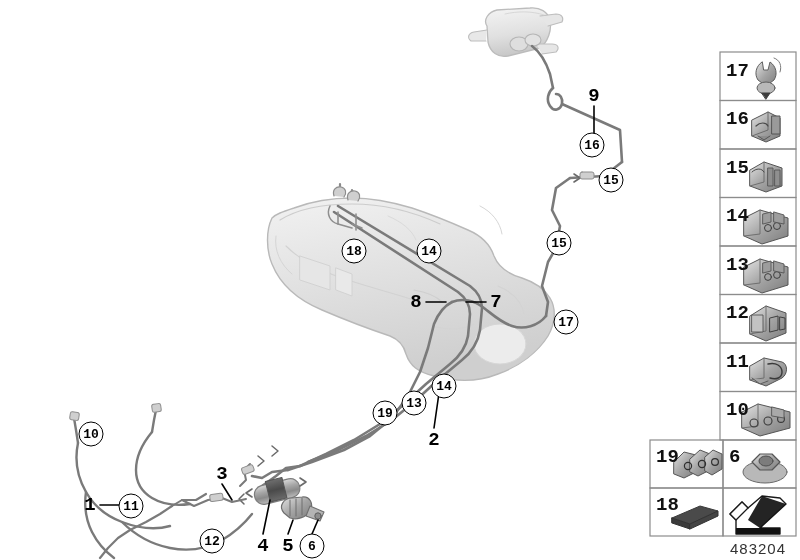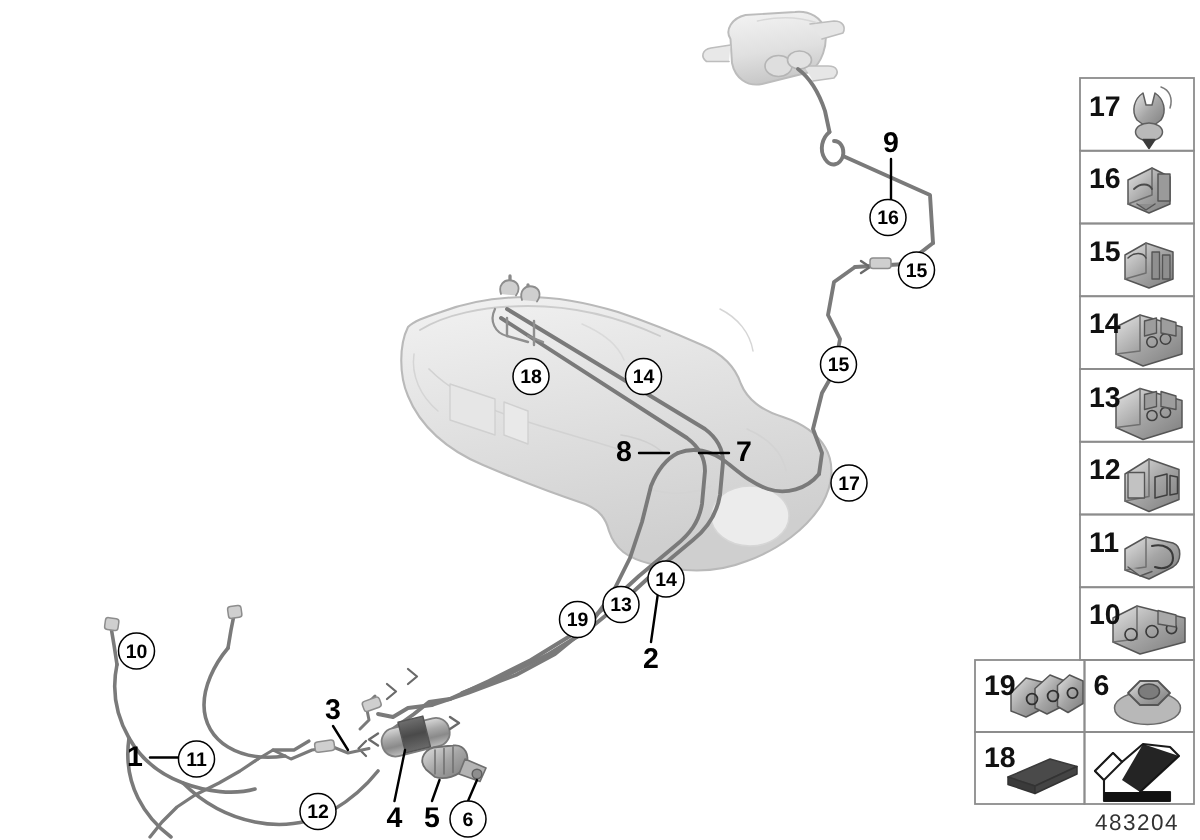--- a/index.html
+++ b/index.html
@@ -7,21 +7,21 @@
   body{
     width:800px;height:560px;position:relative;overflow:hidden;
     font-family:"Liberation Sans", sans-serif;
     color:#000;
   }
   #stage{position:absolute;left:0;top:0;width:800px;height:560px;}
   svg.layer{position:absolute;left:0;top:0;width:800px;height:560px;overflow:visible;}
 
   
   .lbl{position:absolute;transform:translate(-50%,-50%);
-       font-family:Liberation Sans, sans-serif;
+       font-family:Liberation Mono, monospace;
        font-weight:bold;line-height:1;white-space:nowrap;
        user-select:none;}
   .lbl.bold-num{font-size:19px;color:#000;letter-spacing:0px;}
   .lbl.circ-num{
        font-size:13px;color:#000;
        width:23px;height:23px;border:1.6px solid #000;border-radius:50%;
        background:#fff;display:flex;align-items:center;justify-content:center;
   }
   .lbl.legend-num{font-size:19px;color:#111;transform:none;}
   .partno{position:absolute;font-size:15px;color:#333;letter-spacing:1px;

